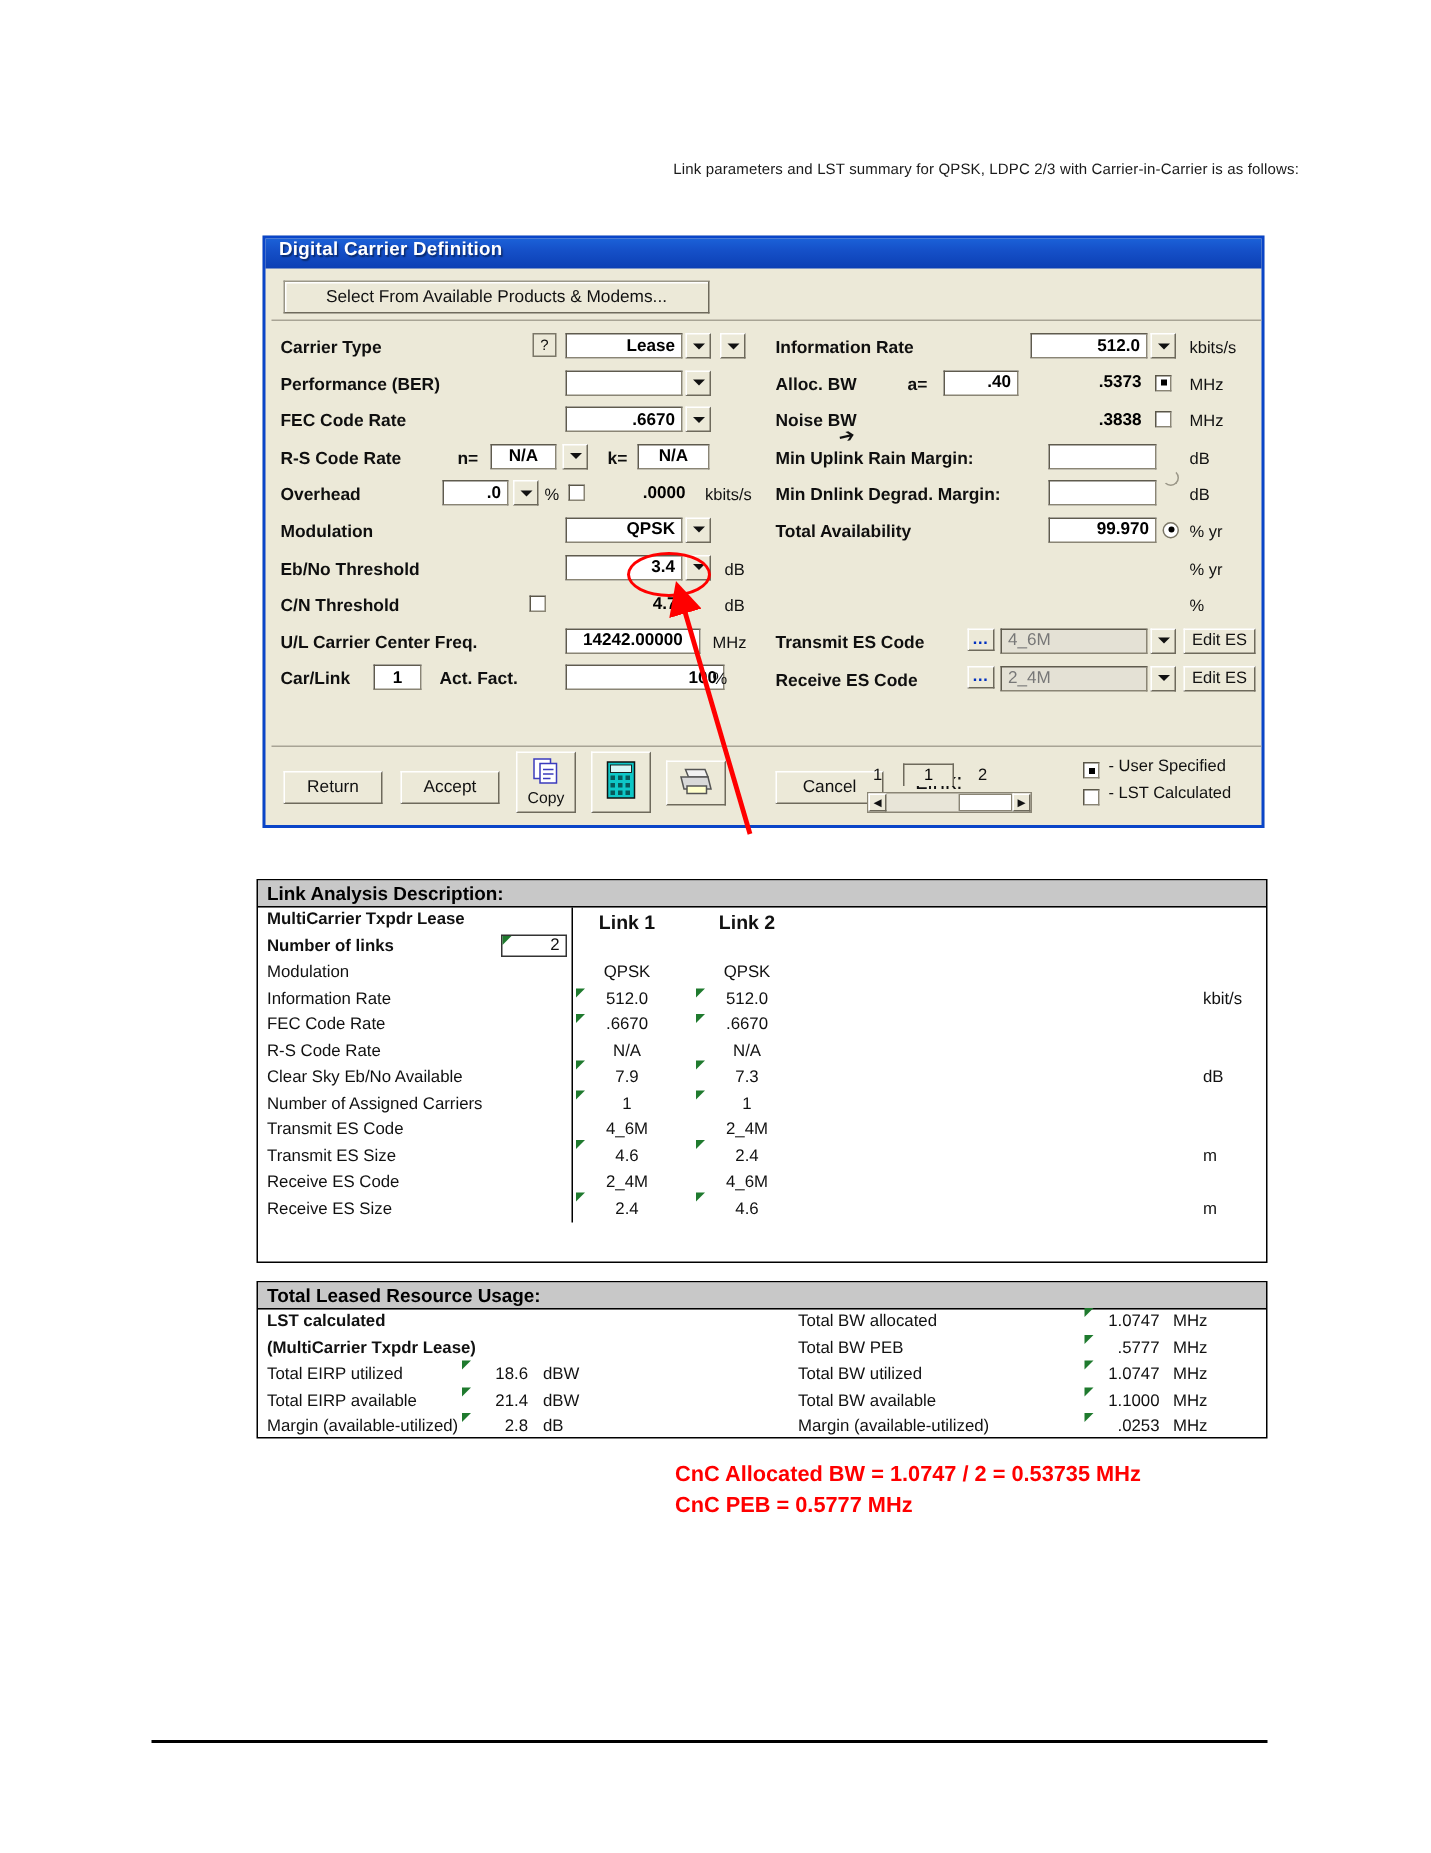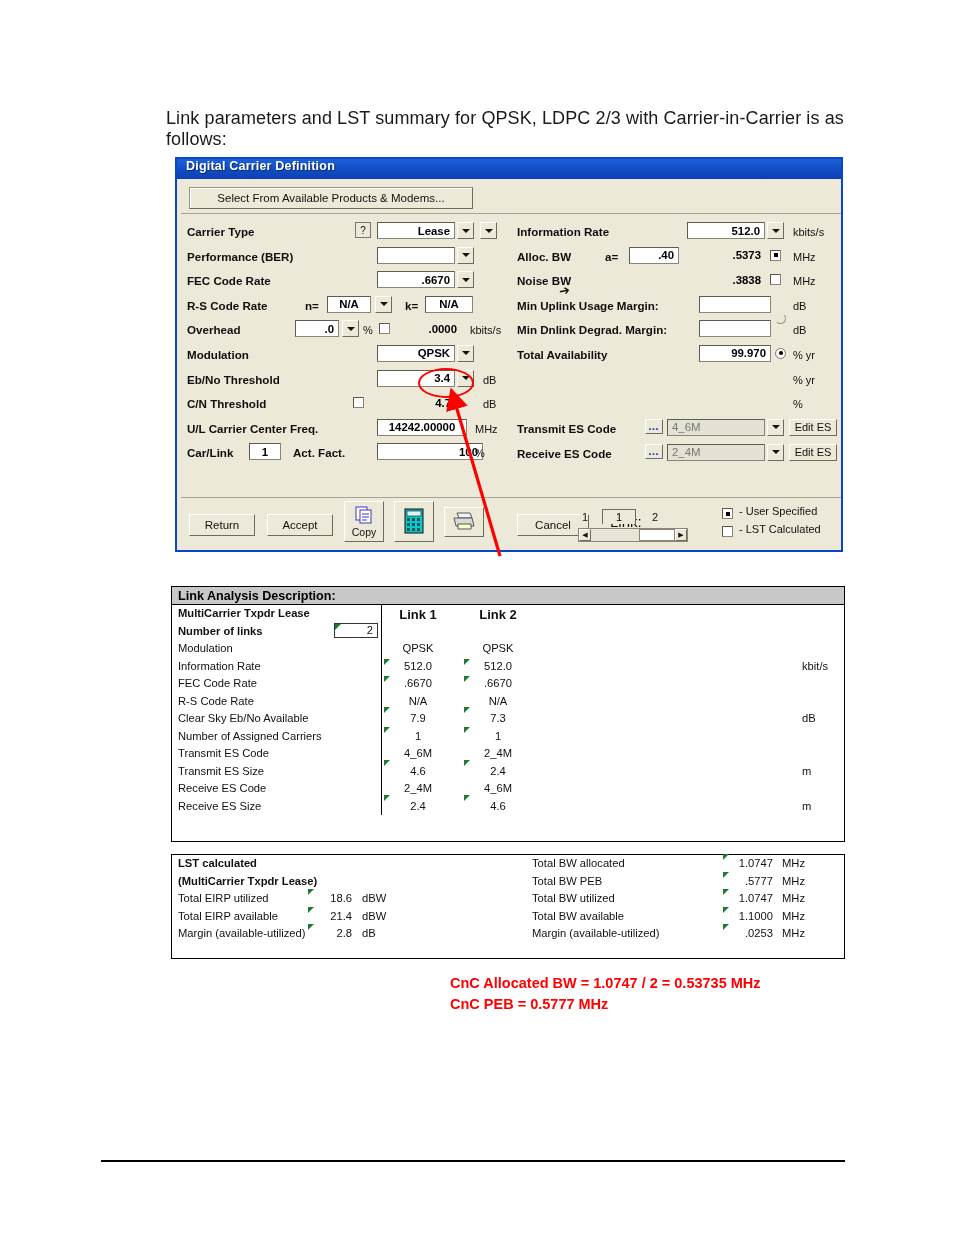--- a/index.html
+++ b/index.html
@@ -3,21 +3,21 @@
 <meta charset="utf-8">
 <style>
   html,body{margin:0;padding:0;}
   body{
     width:954px;height:1235px;background:#ffffff;
     font-family:"Liberation Sans", sans-serif;
     position:relative;overflow:hidden;
   }
   .intro{
     position:absolute;left:166px;top:108px;width:700px;
-    font-size:18px;color:#1a1a1a;letter-spacing:.1px;
+    font-size:10px;color:#1a1a1a;letter-spacing:.1px;text-align:right;
   }
 
   
   .dialog{
     position:absolute;left:175px;top:157px;width:668px;height:395px;
     background:#ece9d8;border:2px solid #0a45c8;box-sizing:border-box;
   }
   .dialog-titlebar{
     height:20px;
     background:linear-gradient(to bottom,#1b61d8 0%,#1550c8 40%,#0c3fb4 100%);
@@ -299,21 +299,21 @@
 
       <div class="row">
         <span class="lbl">Noise BW</span>
         <div class="fld plain" style="left:190px;width:58px;">.3838</div>
         <div class="chk" style="left:253px;"></div>
         <span class="unit" style="left:276px;">MHz</span>
         <span style="position:absolute;left:42px;top:13px;font-size:13px;color:#111;transform:rotate(-12deg);">➔</span>
       </div>
 
       <div class="row">
-        <span class="lbl">Min Uplink Usage Margin:</span>
+        <span class="lbl">Min Uplink Rain Margin:</span>
         <div class="fld empty" style="left:182px;width:72px;"></div>
         <span class="unit" style="left:276px;">dB</span>
       </div>
 
       <div class="row">
         <span class="lbl">Min Dnlink Degrad. Margin:</span>
         <div class="radio half" style="left:258px;top:-6px;"></div>
         <div class="fld empty" style="left:182px;width:72px;"></div>
         <span class="unit" style="left:276px;">dB</span>
       </div>
@@ -534,20 +534,21 @@
       <span class="lad-c1">2.4</span>
       <div class="tri" style="left:292px;top:-3px;"></div>
       <span class="lad-c2">4.6</span>
       <span class="lad-unit">m</span>
     </div>
 
   </div>
 </div>
 
 <div class="panel" id="leased-usage">
+  <div class="panel-hdr">Total Leased Resource Usage:</div>
   <div class="panel-body">
 
     <div class="tlr-row">
       <span class="tlr-name bold">LST calculated</span>
       <span class="tlr-val"></span>
       <span class="tlr-unit"></span>
       <span class="tlr-name2">Total BW allocated</span>
       <div class="tri" style="left:551px;top:-1px;"></div>
       <span class="tlr-val2">1.0747</span>
       <span class="tlr-unit2">MHz</span>

